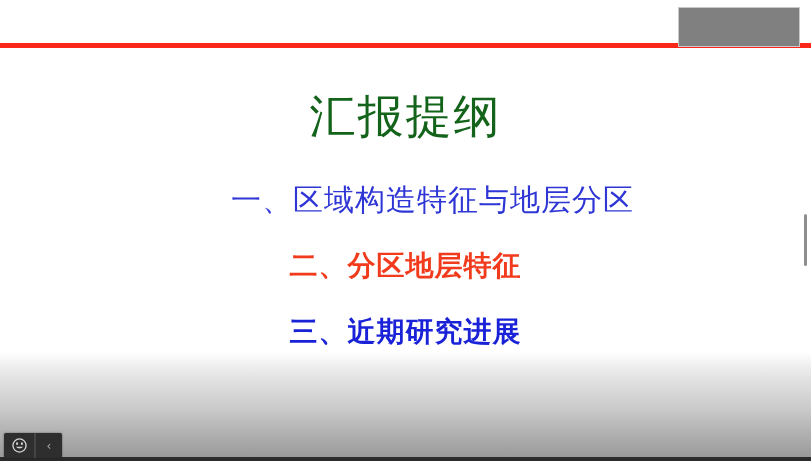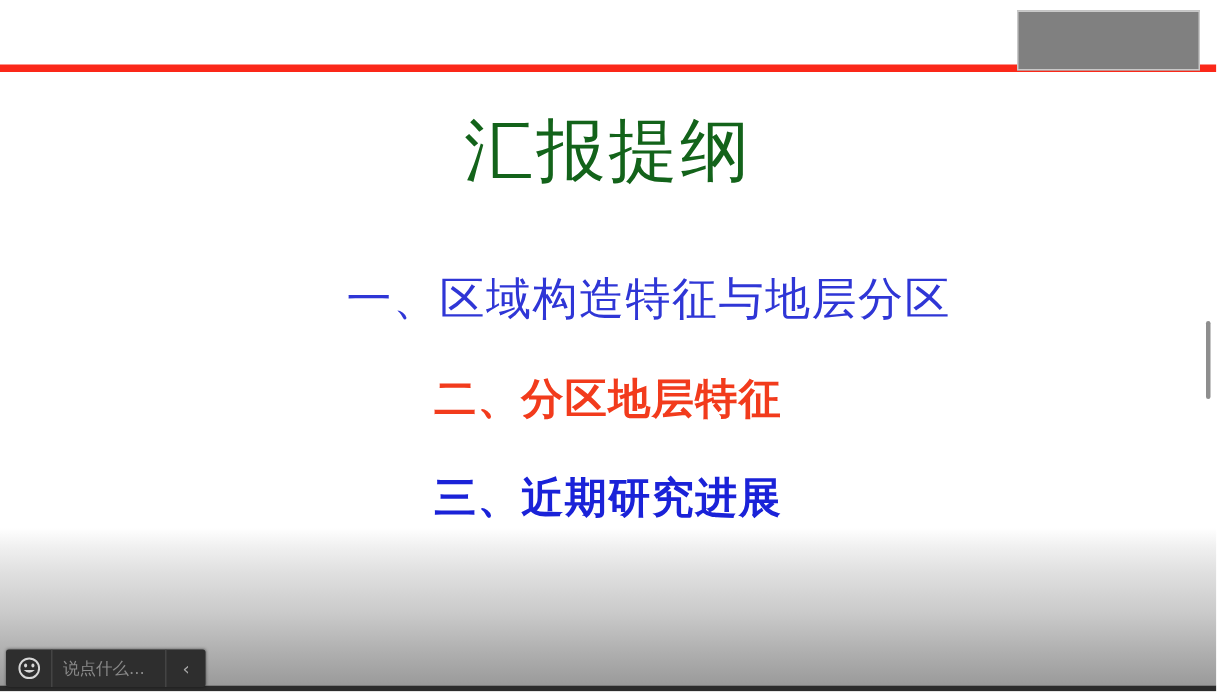--- a/index.html
+++ b/index.html
@@ -73,21 +73,21 @@
     height: 40px;
     background: #808080;
     border: 1px solid #c9c9c9;
     box-sizing: border-box;
   }
 
   
   #slide-title {
     position: absolute;
     left: 0;
-    top: 72px;
+    top: 88px;
     width: 811px;
     text-align: center;
     font-family: "DejaVu Sans", "Liberation Sans", sans-serif;
     font-size: 46px;
     line-height: 56px;
     letter-spacing: 2px;
     color: #13631a;
     white-space: nowrap;
   }
 
@@ -220,18 +220,17 @@
 
     <div id="emoji-button">
       <svg width="15" height="15" viewBox="0 0 16 16">
         <circle cx="8" cy="8" r="7" fill="none" stroke="#d6d6d6" stroke-width="1.4"></circle>
         <ellipse cx="5.4" cy="6" rx="1.1" ry="1.4" fill="#d6d6d6"></ellipse>
         <ellipse cx="10.6" cy="6" rx="1.1" ry="1.4" fill="#d6d6d6"></ellipse>
         <path d="M4 9.3 Q8 13 12 9.3 Z" fill="#d6d6d6"></path>
       </svg>
     </div>
 
-    <div id="comment-input">说点什么...</div>
 
     <div id="collapse-button">‹</div>
   </div>
 
 </div>
 
 </body></html>

